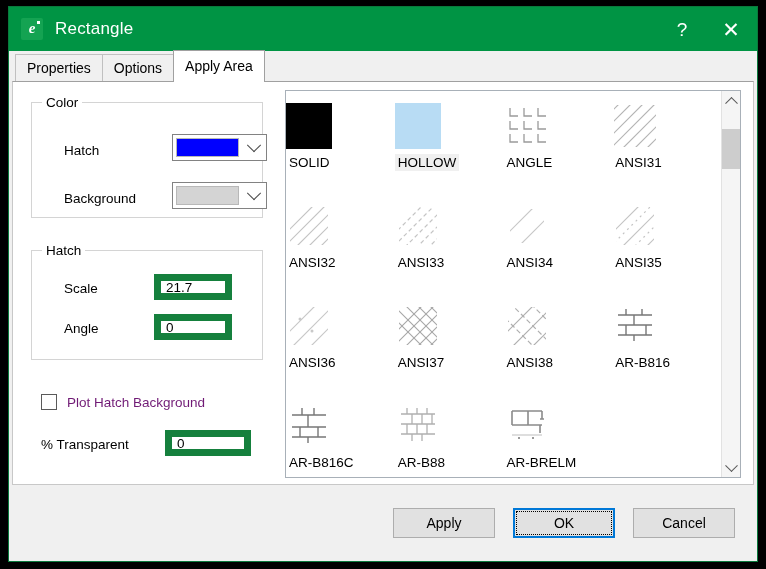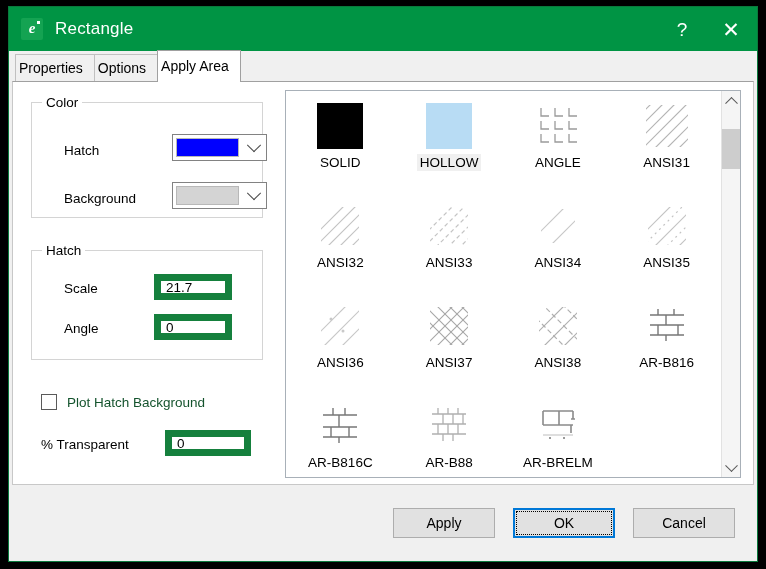--- a/index.html
+++ b/index.html
@@ -98,21 +98,21 @@
     display: flex;
     align-items: flex-end;
     padding-left: 6px;
     flex: none;
     position: relative;
     box-sizing: border-box;
   }
   .tab {
     font-size: 14px;
     color: #000000;
-    padding: 5px 11px 6px 3px;
+    padding: 5px 11px 6px 11px;
     background: #f0f0f0;
     border: 1px solid #c0c0c0;
     border-bottom: none;
     margin-right: -1px;
     line-height: 1.15;
     position: relative;
     top: 1px;
     white-space: nowrap;
     box-sizing: border-box;
   }
@@ -213,21 +213,21 @@
   .checkbox {
     width: 16px; height: 16px;
     border: 1px solid #5a5a5a;
     background: #ffffff;
     box-sizing: border-box;
     flex: none;
   }
   #plot-hatch-label {
     font-size: 13.5px;
     margin-left: 10px;
-    color: #14532d;
+    color: #701a75;
     white-space: nowrap;
   }
 
   
   #pattern-panel {
     position: absolute;
     left: 272px;
     top: 8px;
     width: 456px;
     height: 388px;
@@ -240,21 +240,21 @@
     flex: 1 1 auto;
     display: grid;
     grid-template-columns: repeat(4, 1fr);
     grid-auto-rows: 100px;
     padding: 6px 0 0 0;
     overflow: hidden;
   }
   .pattern-item {
     display: flex;
     flex-direction: column;
-    align-items: center;
+    align-items: flex-start;
     justify-content: flex-start;
     padding-top: 6px;
     box-sizing: border-box;
   }
   .pattern-swatch {
     width: 46px;
     height: 46px;
     box-sizing: border-box;
   }
   .pattern-label {

